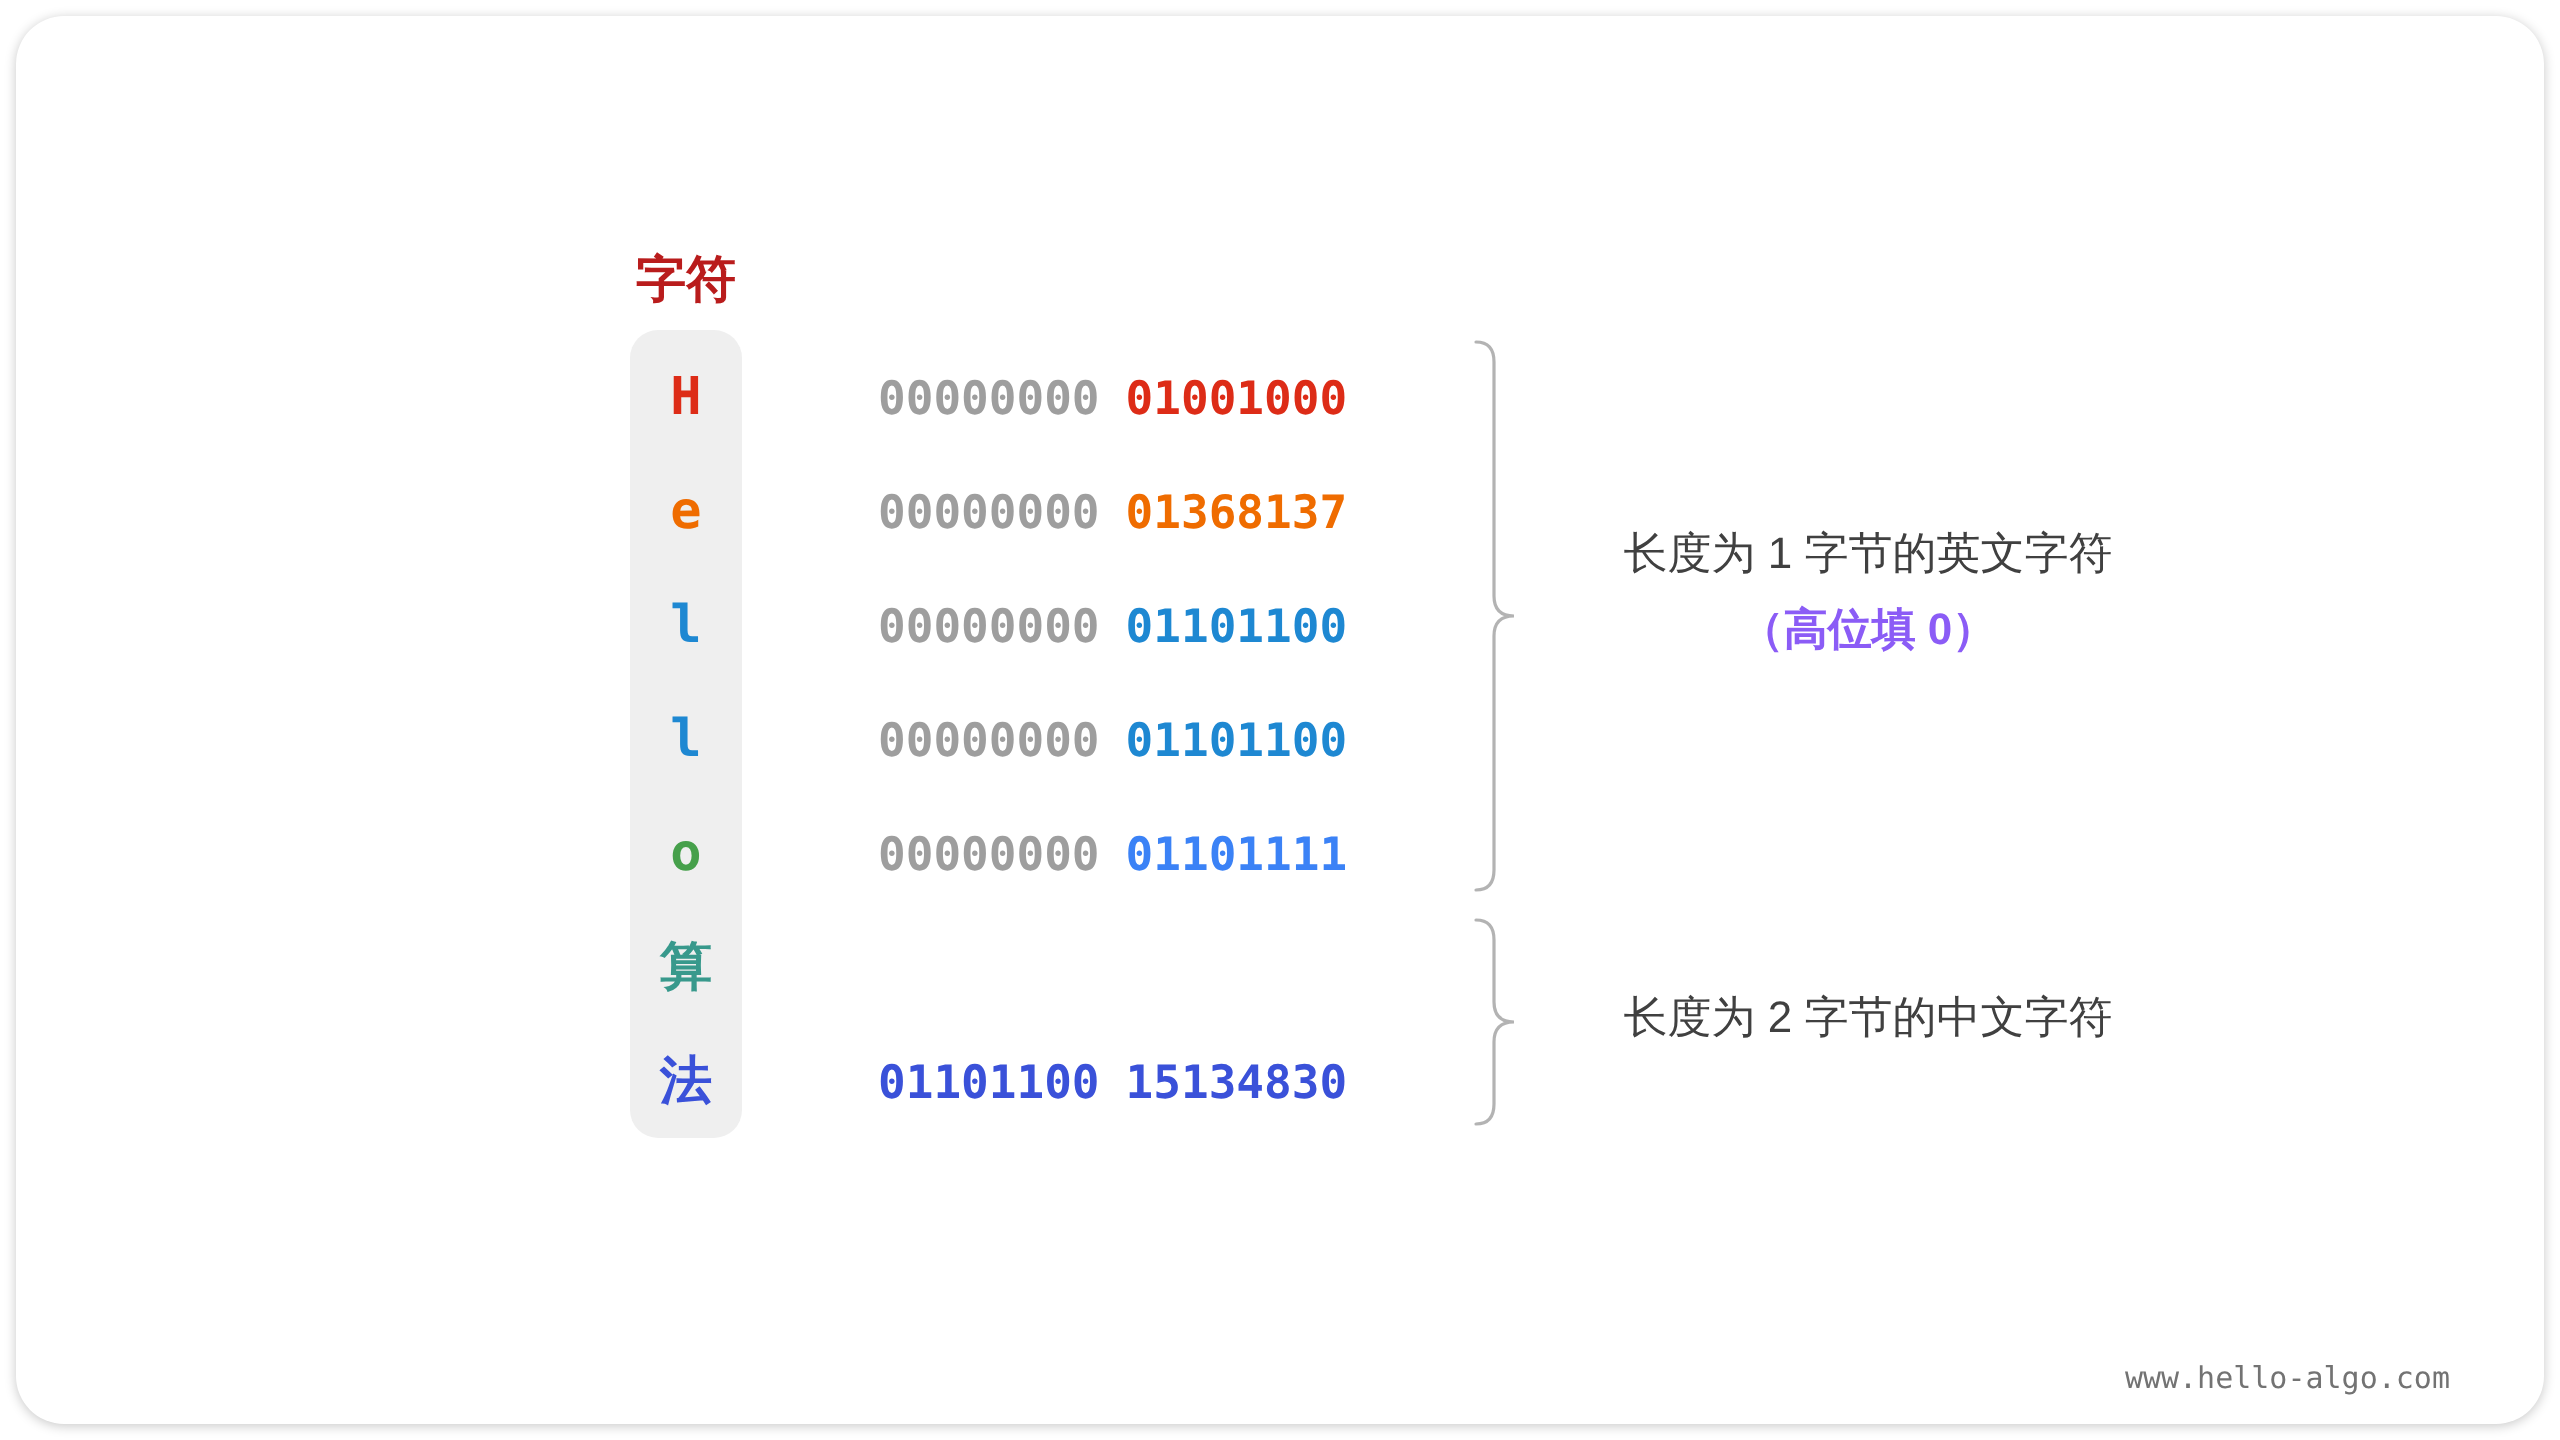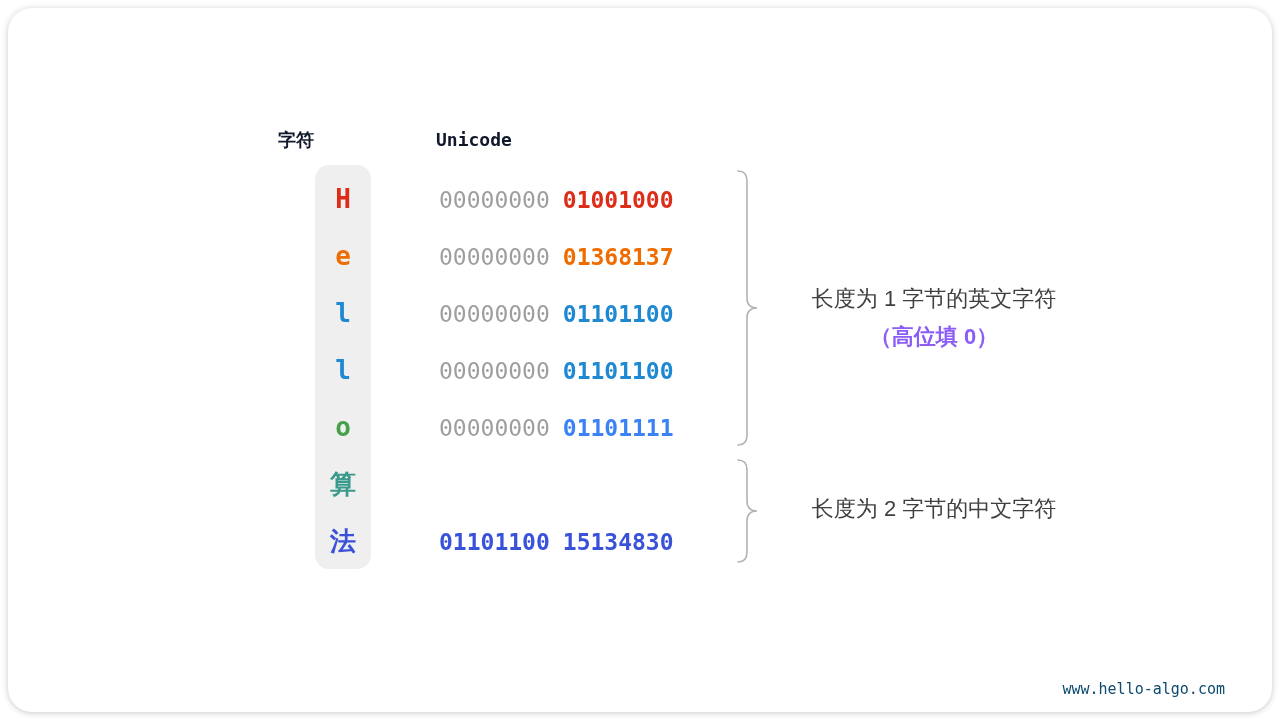--- a/index.html
+++ b/index.html
@@ -17,23 +17,23 @@
     border-radius: 24px;
     box-shadow: 0 1px 6px rgba(0,0,0,0.22);
   }
 
   .col-header {
     position: absolute;
     top: 115px;
     height: 34px;
     line-height: 34px;
     font-weight: bold;
-    font-size: 18px;
-    color: #0f172a;
-    text-align: left;
+    font-size: 25px;
+    color: #b91c1c;
+    text-align: center;
   }
   .char-header { left: 270px; width: 130px; }
   .unicode-header {
     left: 428px; width: 240px;
     font-family: "DejaVu Sans Mono", monospace;
   }
 
   .char-pill {
     position: absolute;
     left: 307px; top: 157px;
@@ -59,21 +59,21 @@
   .bits {
     position: absolute;
     left: 431px;
     height: 57px;
     display: flex;
     align-items: center;
     gap: 13px;
     font-family: "DejaVu Sans Mono", monospace;
     font-size: 23px;
   }
-  .byte-dim  { font-weight: normal; }
+  .byte-dim  { font-weight: bold; }
   .byte-bold { font-weight: bold; }
 
   .brace {
     position: absolute;
     color: #b3b3b3;
   }
   .brace svg { display: block; }
 
   .ann {
     position: absolute;
@@ -96,21 +96,20 @@
     font-size: 15px;
     color: #cccccc;
   }
 </style>
 </head>
 <body>
 
 <div class="card">
 
   <div class="col-header char-header">字符</div>
-  <div class="col-header unicode-header">Unicode</div>
 
   <div class="char-pill"></div>
 
   <div class="row" style="top:163px">
     <div class="char-cell" style="color: rgb(221, 44, 23);">H</div>
     <div class="bits">
       <span class="byte-dim" style="color: rgb(158, 158, 158);">00000000</span>
       <span class="byte-bold" style="color: rgb(221, 44, 23); text-align: center;">01001000</span>
     </div>
   </div>
@@ -164,24 +163,24 @@
       <path d="M4 2 Q13 2 13 12 L13 129 Q13 139 23 139 Q13 139 13 149 L13 266 Q13 276 4 276" fill="none" stroke="currentColor" stroke-width="1.6" stroke-linecap="round"></path>
     </svg>
   </div>
 
   <div class="brace" style="left: 726px; top: 450px; color: rgb(179, 179, 179);">
     <svg width="28" height="106" viewBox="0 0 28 106">
       <path d="M4 2 Q13 2 13 12 L13 43 Q13 53 23 53 Q13 53 13 63 L13 94 Q13 104 4 104" fill="none" stroke="currentColor" stroke-width="1.6" stroke-linecap="round"></path>
     </svg>
   </div>
 
-  <div class="ann" style="top:275px">
+  <div class="ann" style="top:253px">
     <div class="ann-main" style="color: rgb(64, 64, 64);">长度为 1 字节的英文字符</div>
     <div class="ann-sub" style="color: #8b5cf6;">（高位填 0）</div>
   </div>
 
   <div class="ann" style="top:485px">
     <div class="ann-main" style="color: rgb(64, 64, 64); text-align: center;">长度为 2 字节的中文字符</div>
   </div>
 
-  <div class="watermark" style="color: #0c4a6e; margin-left: 24px;">www.hello-algo.com</div>
+  <div class="watermark" style="color: #737373; margin-left: 24px;">www.hello-algo.com</div>
 
 </div>
 
 </body></html>

